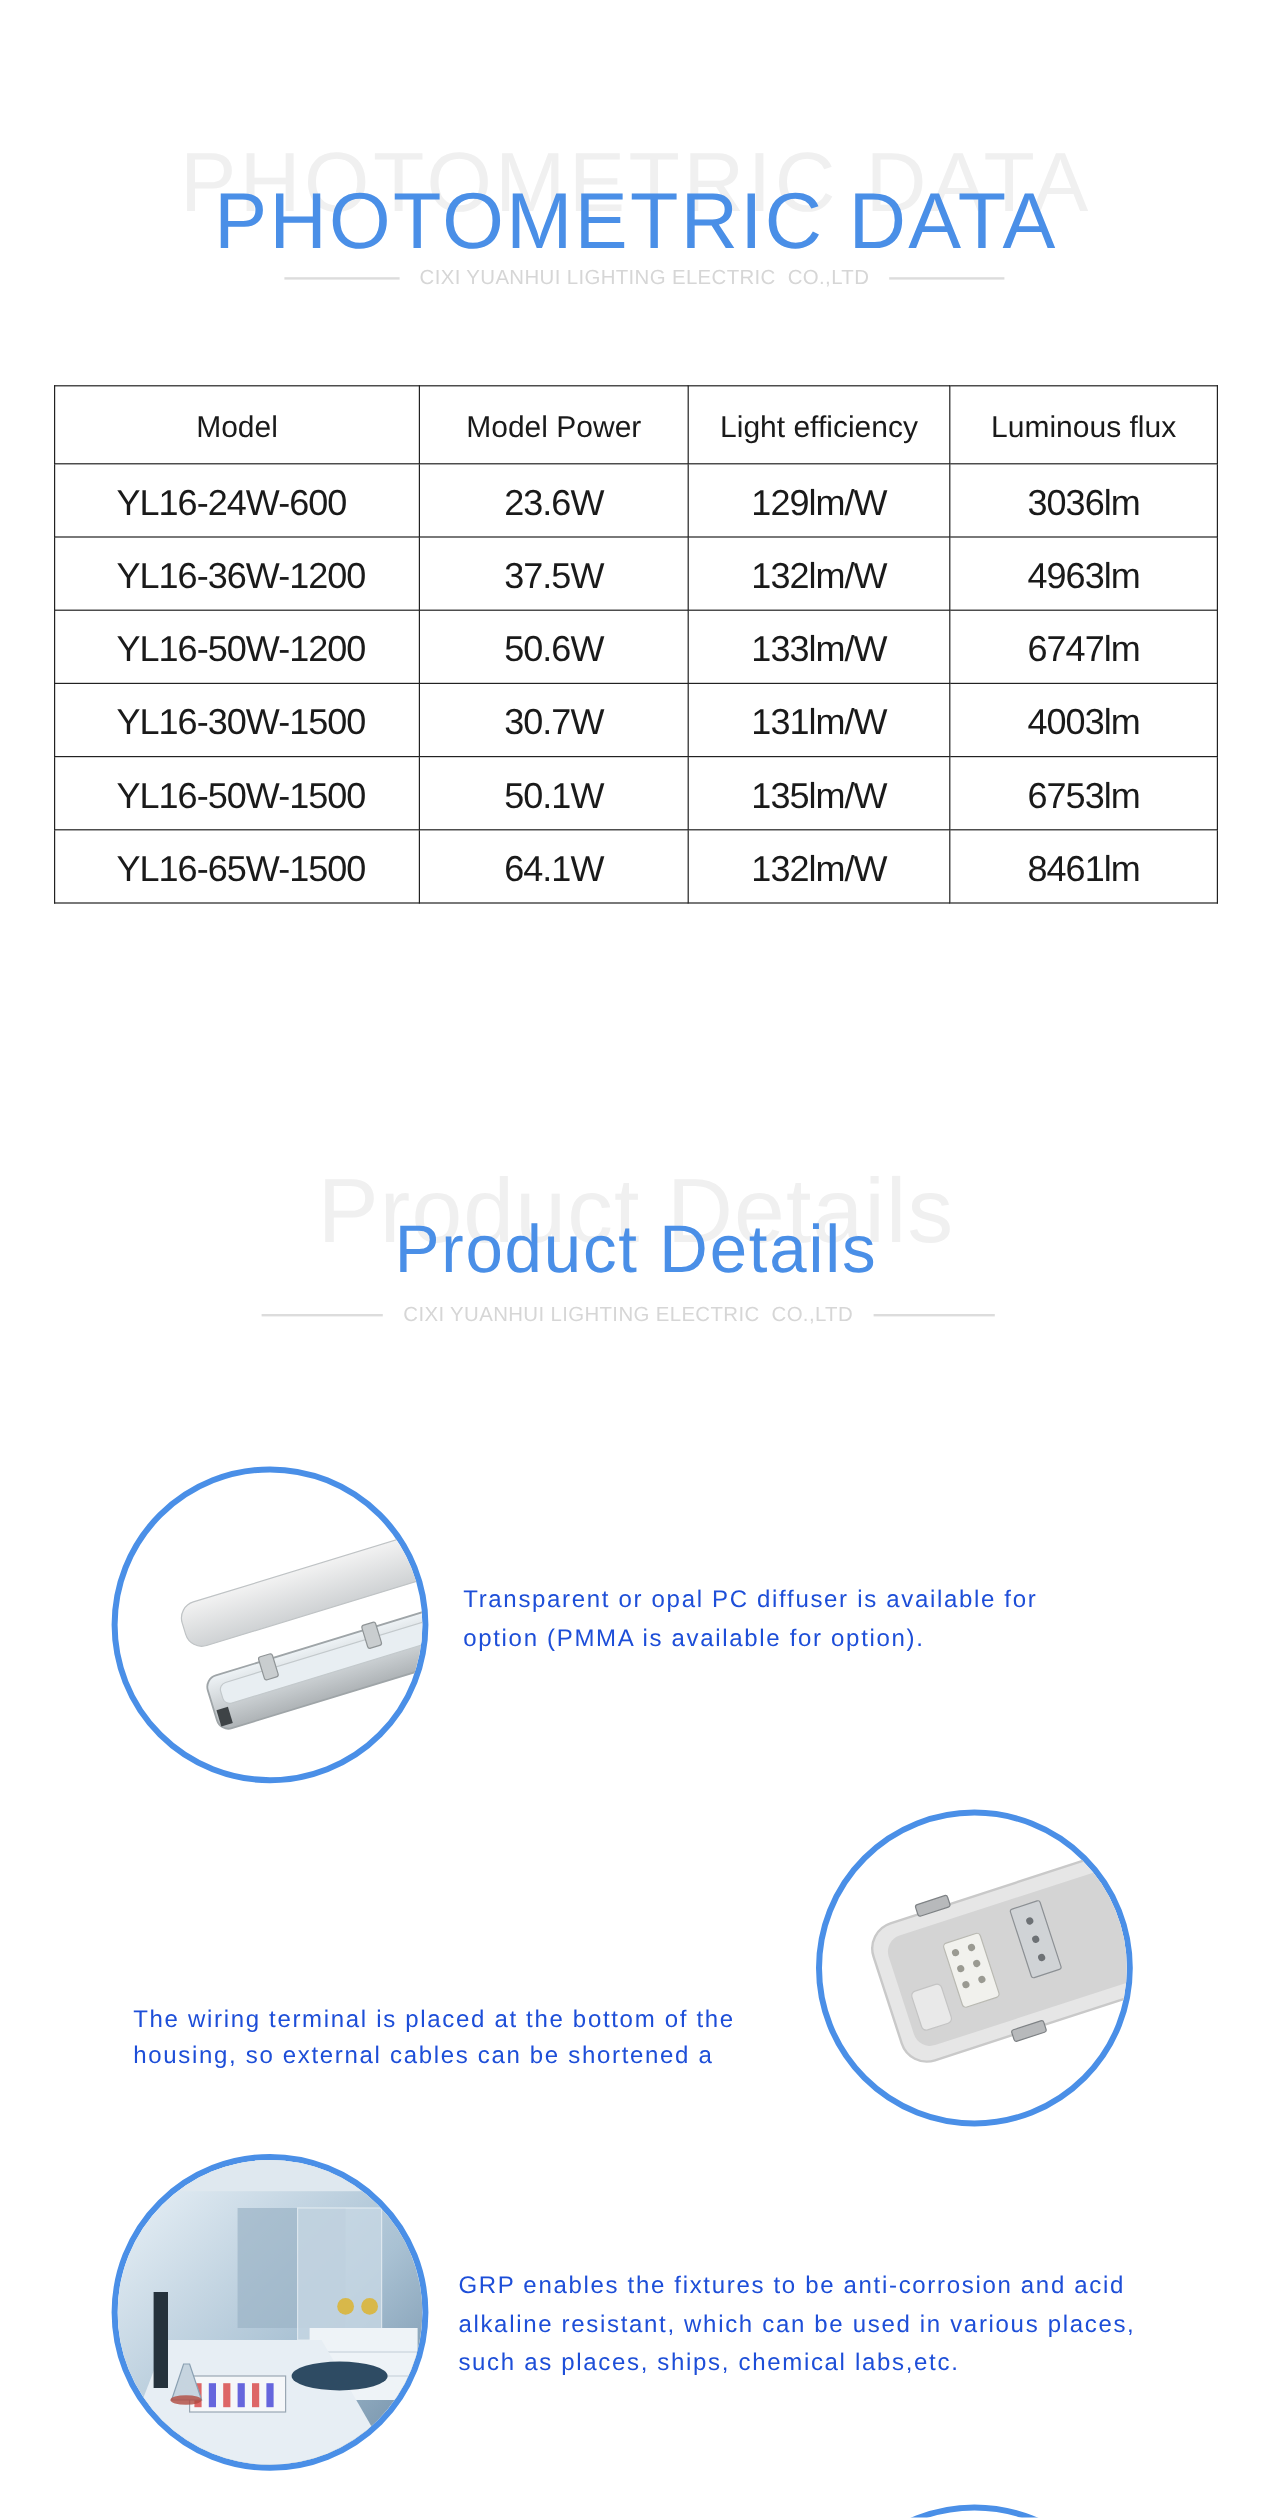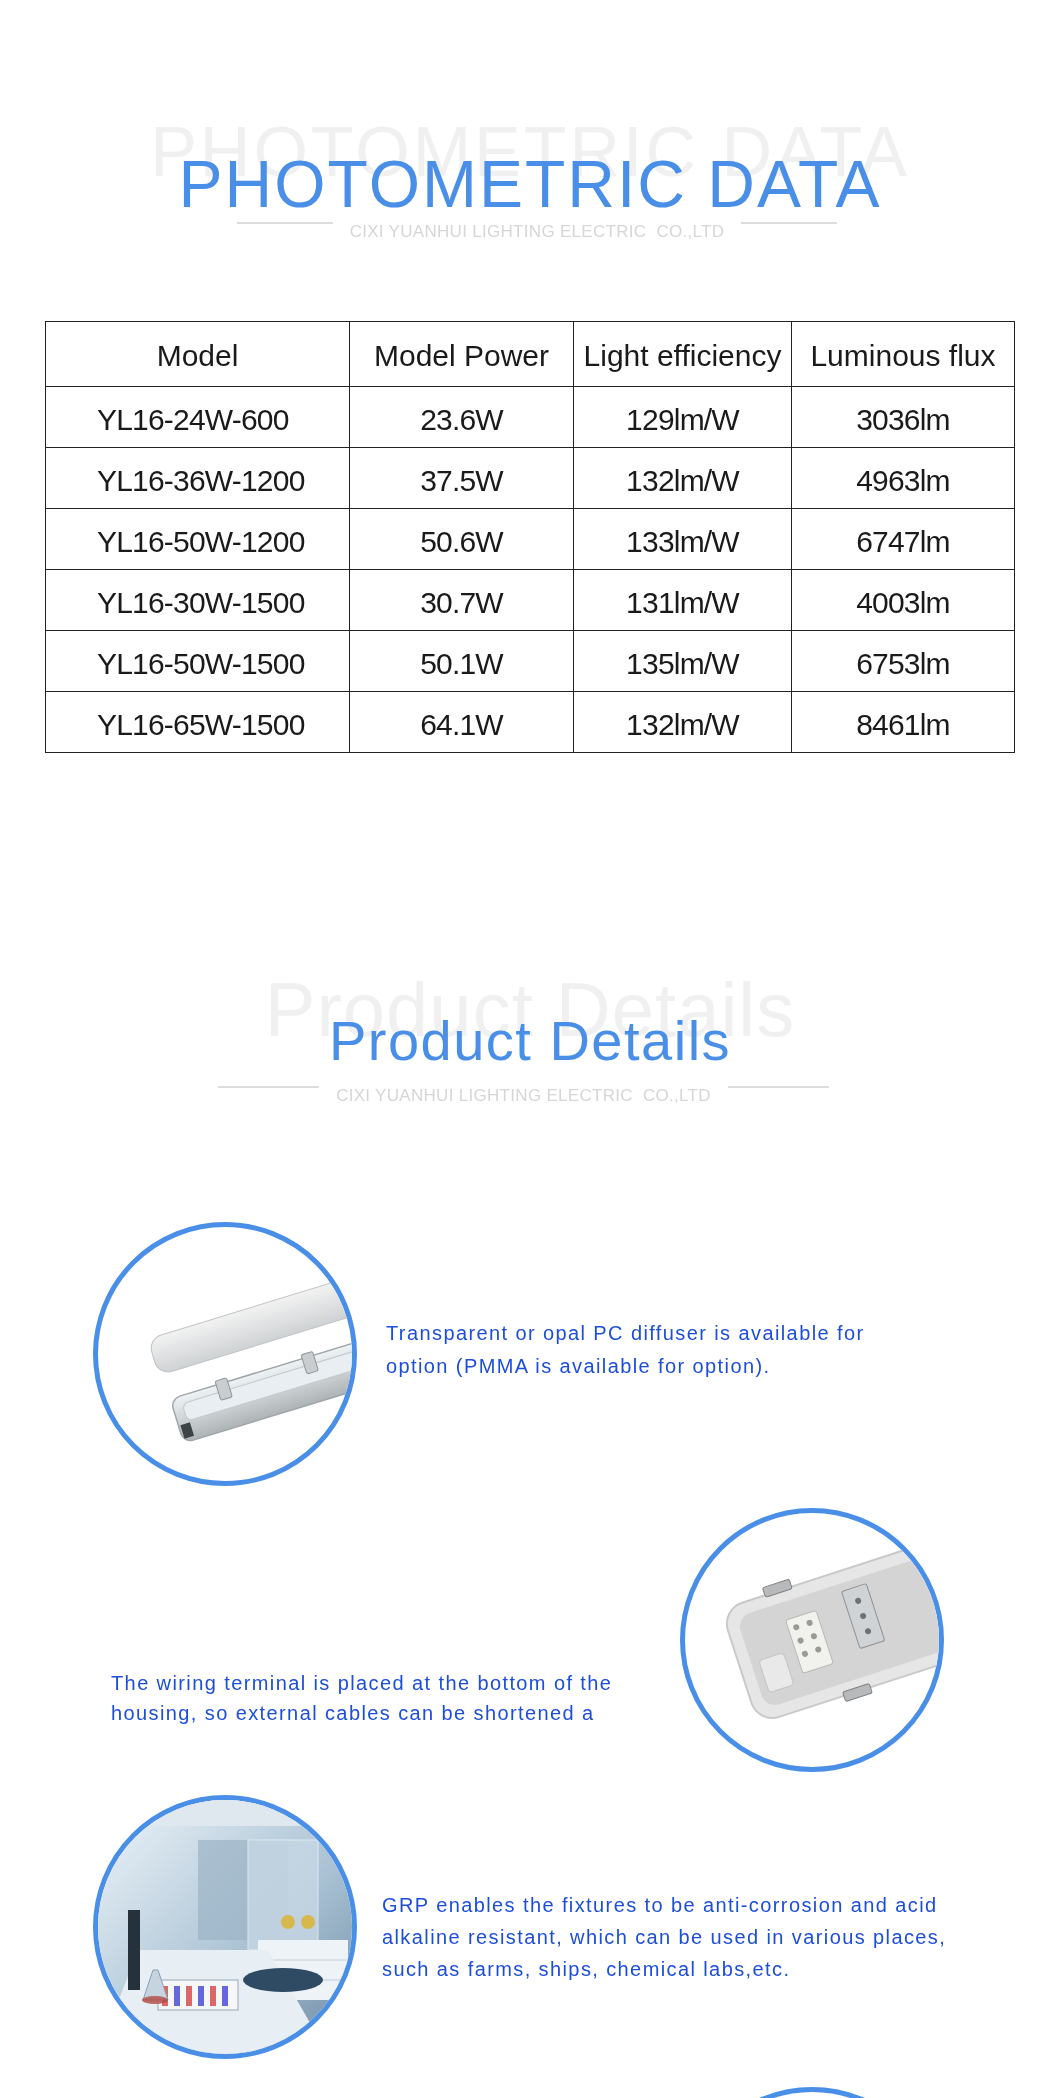--- a/index.html
+++ b/index.html
@@ -11,21 +11,21 @@
   
   .ghost {
     position: absolute; left: 0; width: 1060px; text-align: center;
     color: #f0f0f0; font-weight: 400; white-space: nowrap;
   }
   .title {
     position: absolute; left: 0; width: 1060px; text-align: center;
     color: #4a8fe7; font-weight: 400; white-space: nowrap;
   }
   .sub-row {
-    position: absolute; display: flex; justify-content: center;
+    position: absolute; display: flex; align-items: center; justify-content: center;
   }
   .sub-line { height: 2px; background: #dcdcdc; }
   .sub-text {
     color: #d6d6d6; font-size: 17px; letter-spacing: 0.3px; white-space: pre;
     margin: 0 17px;
   }
 
   #ghost1 { top: 112px; font-size: 70px; letter-spacing: 3px; font-weight: 300; }
   #title1 { top: 146px; font-size: 66px; letter-spacing: 2px; }
   #sub1 { top: 222px; left: 212px; width: 650px; }
@@ -36,21 +36,21 @@
   
   table.photometric {
     position: absolute; left: 45px; top: 321px;
     border-collapse: collapse; table-layout: fixed;
     width: 969px;
   }
   table.photometric th, table.photometric td {
     border: 1.5px solid #222; text-align: center; padding: 0;
     color: #1a1a1a; font-weight: 400; white-space: nowrap;
   }
-  table.photometric th { height: 60px; font-size: 30px; padding-top: 4px; }
+  table.photometric th { height: 60px; font-size: 25px; padding-top: 4px; }
   table.photometric td { height: 54px; font-size: 30px; letter-spacing: -0.8px; padding-top: 6px; }
   table.photometric td.model { text-align: left; padding-left: 51px; }
 
   
   .circle {
     position: absolute; width: 254px; height: 254px; border-radius: 50%;
     border: 5px solid #4a8fe7; overflow: hidden; background: #ffffff;
   }
   .desc {
     position: absolute; font-size: 20px; letter-spacing: 1.4px; color: #1d4ed8;
@@ -216,17 +216,17 @@
         <rect x="124" y="186" width="6" height="20" fill="#66d"></rect>
       <circle cx="190" cy="122" r="7" fill="#d8b84a"></circle>
         <circle cx="210" cy="122" r="7" fill="#d8b84a"></circle>
       <path d="M45 200 L55 170 L60 170 L70 200 Z" fill="#c6d4df" stroke="#8aa0b2"></path>
       <ellipse cx="57" cy="200" rx="13" ry="4" fill="#b24a3e" opacity="0.8"></ellipse>
     </svg>
   </div>
   <div class="desc" style="left:382px; top:1889px; line-height:32px;">
     <div>GRP enables the fixtures to be anti-corrosion and acid</div>
     <div>alkaline resistant, which can be used in various places,</div>
-    <div>such as farms, ships, chemical labs,etc.</div>
+    <div>such as places, ships, chemical labs,etc.</div>
   </div>
 
   <div class="circle" style="left:680px; top:2087px;"></div>
 </section>
 
 </body></html>

